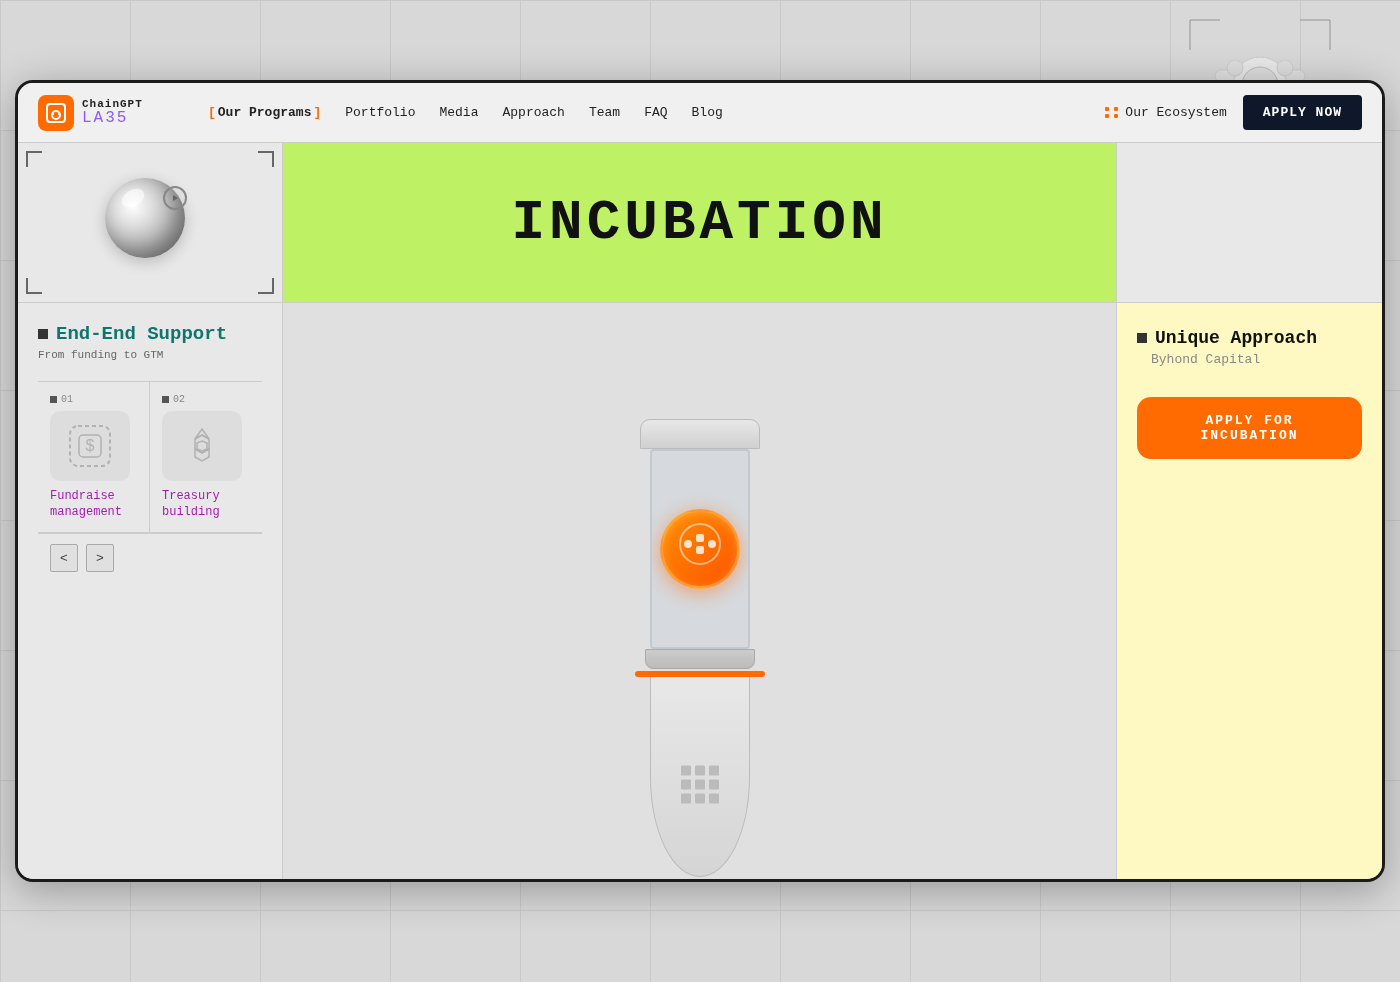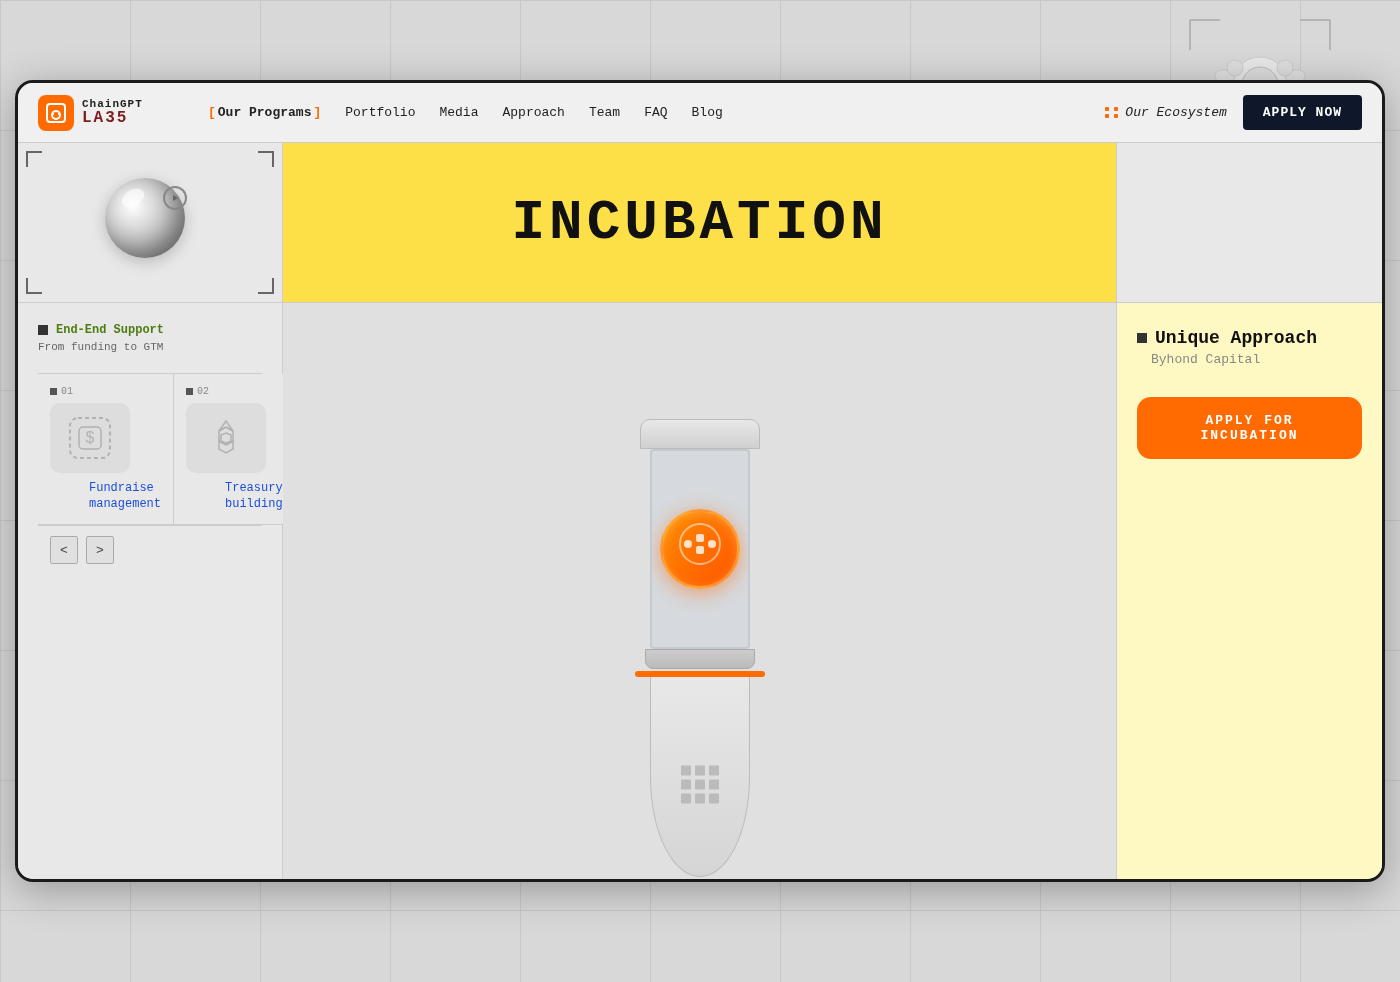--- a/index.html
+++ b/index.html
@@ -88,22 +88,22 @@
 
     .logo-chain {
       font-size: 11px;
       font-weight: bold;
       color: #222;
       letter-spacing: 1px;
     }
 
     .logo-labs {
       font-size: 16px;
-      font-weight: 700;
-      color: #7f1d1d;
+      font-weight: 400;
+      color: #8b5cf6;
       letter-spacing: 2px;
     }
 
     .nav-links {
       display: flex;
       align-items: center;
       gap: 24px;
       flex: 1;
     }
 
@@ -138,21 +138,20 @@
       margin-left: auto;
     }
 
     .ecosystem-link {
       display: flex;
       align-items: center;
       gap: 6px;
       font-size: 13px;
       color: #222;
       cursor: pointer;
-      font-style: italic;
     }
 
     .dots-icon {
       display: grid;
       grid-template-columns: 1fr 1fr;
       gap: 3px;
       width: 14px;
     }
     .dots-icon span {
       width: 4px;
@@ -245,21 +244,21 @@
       border-radius: 50%;
       display: flex;
       align-items: center;
       justify-content: center;
     }
 
     
     .center-top {
       border-right: 1px solid #ccc;
       border-bottom: 1px solid #ccc;
-      background: #fde047;
+      background: #bef264;
       display: flex;
       align-items: center;
       justify-content: center;
       padding: 20px;
     }
 
     .incubation-title {
       font-family: 'Courier New', monospace;
       font-size: 56px;
       font-weight: 900;
@@ -290,23 +289,23 @@
     }
 
     .bullet-square {
       width: 10px;
       height: 10px;
       background: #333;
       flex-shrink: 0;
     }
 
     .section-title {
-      font-size: 12px;
+      font-size: 19px;
       font-weight: 700;
-      color: #4d7c0f;
+      color: #0f766e;
       font-family: 'Courier New', monospace;
     }
 
     .section-subtitle {
       font-size: 11px;
       color: #666;
       margin-bottom: 20px;
       font-family: 'Courier New', monospace;
     }
 
@@ -343,24 +342,23 @@
       background: #ddd;
       border-radius: 10px;
       display: flex;
       align-items: center;
       justify-content: center;
       margin-bottom: 8px;
     }
 
     .card-label {
       font-size: 12px;
-      color: #1d4ed8;
+      color: #a21caf;
       font-family: 'Courier New', monospace;
       line-height: 1.3;
-      margin-left: 39px;
     }
 
     
     .card-nav {
       display: flex;
       align-items: center;
       gap: 8px;
       padding: 10px 12px;
       border-top: 1px solid #ccc;
     }

